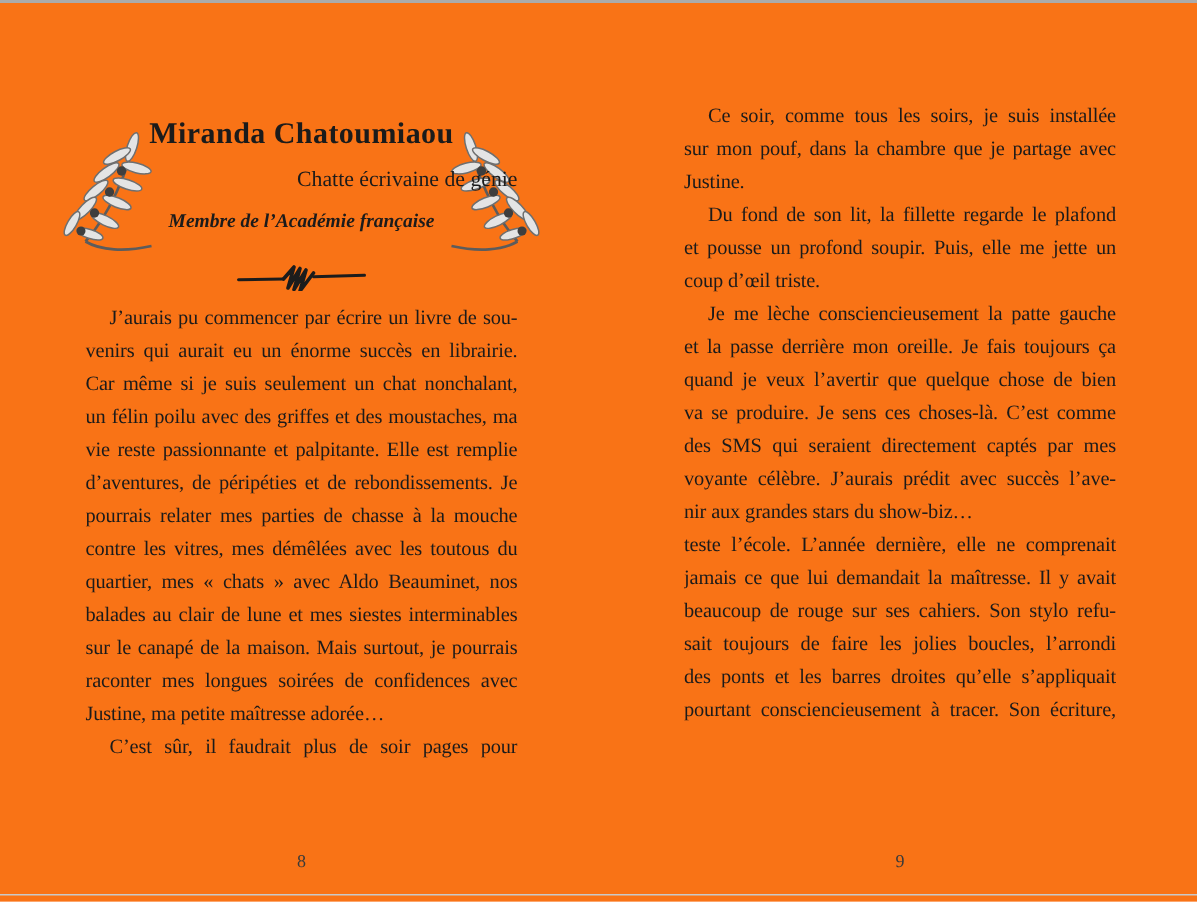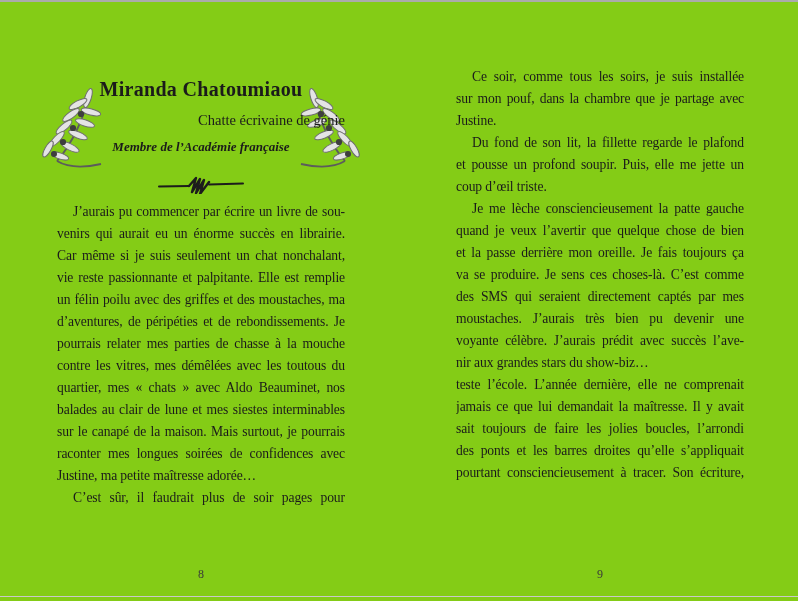--- a/index.html
+++ b/index.html
@@ -1,20 +1,20 @@
 <!DOCTYPE html>
 <html><head>
 <meta charset="utf-8">
 <style>
   html, body { margin: 0; padding: 0; }
   .canvas {
     position: relative;
     width: 798px;
     height: 601px;
-    background: #84cc16;
+    background: #f97316;
     font-family: "Liberation Serif", serif;
     color: #1b1b1b;
     overflow: hidden;
   }
   .edge-top {
     position: absolute; top: 0; left: 0;
     width: 100%; height: 2px; background: #ababab;
   }
   .edge-bottom {
     position: absolute; top: 596px; left: 0;
@@ -137,22 +137,22 @@
         <path d="M2,12.5 L32,12" stroke-width="2"></path>
         <path d="M32,12 l7,-8 -4,14 8,-13 -4,14 8,-13 -4,14 9,-12" stroke-width="2.4" stroke-linejoin="round"></path>
         <path d="M52,10.5 L86,9.5" stroke-width="2"></path>
       </g>
     </svg>
 
     <div class="body-text">
       <div class="line indent">J’aurais pu commencer par écrire un livre de sou-</div>
       <div class="line">venirs qui aurait eu un énorme succès en librairie.</div>
       <div class="line">Car même si je suis seulement un chat nonchalant,</div>
+      <div class="line">un félin poilu avec des griffes et des moustaches, ma</div>
       <div class="line">vie reste passionnante et palpitante. Elle est remplie</div>
-      <div class="line">un félin poilu avec des griffes et des moustaches, ma</div>
       <div class="line">d’aventures, de péripéties et de rebondissements. Je</div>
       <div class="line">pourrais relater mes parties de chasse à la mouche</div>
       <div class="line">contre les vitres, mes démêlées avec les toutous du</div>
       <div class="line">quartier, mes « chats » avec Aldo Beauminet, nos</div>
       <div class="line">balades au clair de lune et mes siestes interminables</div>
       <div class="line">sur le canapé de la maison. Mais surtout, je pourrais</div>
       <div class="line">raconter mes longues soirées de confidences avec</div>
       <div class="line end">Justine, ma petite maîtresse adorée…</div>
       <div class="line indent">C’est sûr, il faudrait plus de soir pages pour</div>
     </div>
@@ -162,29 +162,29 @@
 
   <div class="page page-right">
     <div class="body-text">
       <div class="line indent">Ce soir, comme tous les soirs, je suis installée</div>
       <div class="line">sur mon pouf, dans la chambre que je partage avec</div>
       <div class="line end">Justine.</div>
       <div class="line indent">Du fond de son lit, la fillette regarde le plafond</div>
       <div class="line">et pousse un profond soupir. Puis, elle me jette un</div>
       <div class="line end">coup d’œil triste.</div>
       <div class="line indent">Je me lèche consciencieusement la patte gauche</div>
+      <div class="line">et la passe derrière mon oreille. Je fais toujours ça</div>
       <div class="line">quand je veux l’avertir que quelque chose de bien</div>
-      <div class="line">et la passe derrière mon oreille. Je fais toujours ça</div>
       <div class="line">va se produire. Je sens ces choses-là. C’est comme</div>
       <div class="line">des SMS qui seraient directement captés par mes</div>
-      <div class="line">moustaches. J’aurais très bien pu devenir une</div>
       <div class="line">voyante célèbre. J’aurais prédit avec succès l’ave-</div>
       <div class="line end">nir aux grandes stars du show-biz…</div>
       <div class="line">teste l’école. L’année dernière, elle ne comprenait</div>
       <div class="line">jamais ce que lui demandait la maîtresse. Il y avait</div>
+      <div class="line">beaucoup de rouge sur ses cahiers. Son stylo refu-</div>
       <div class="line">sait toujours de faire les jolies boucles, l’arrondi</div>
       <div class="line">des ponts et les barres droites qu’elle s’appliquait</div>
       <div class="line">pourtant consciencieusement à tracer. Son écriture,</div>
     </div>
 
     <div class="page-number">9</div>
   </div>
 
   <div class="edge-bottom"></div>
 </div>

